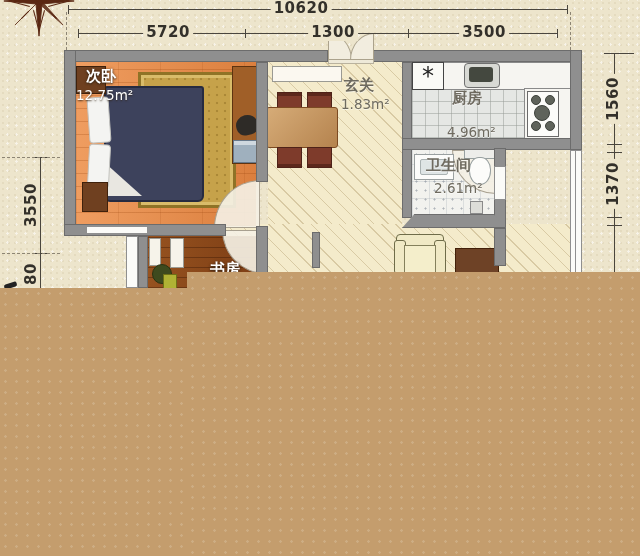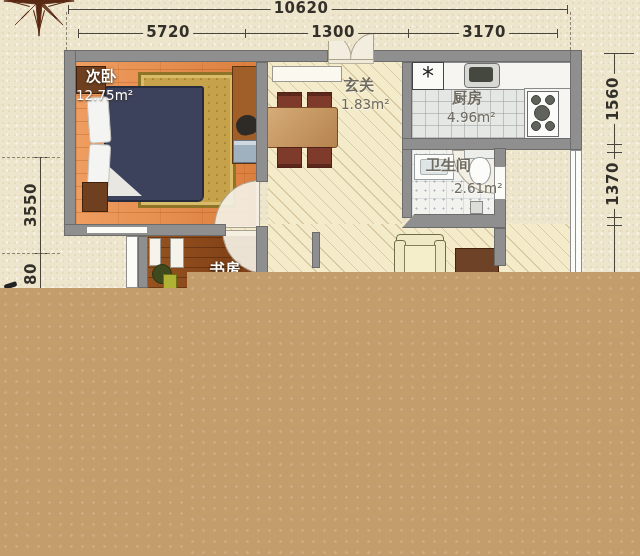--- a/index.html
+++ b/index.html
@@ -188,40 +188,40 @@
   <div class="leaf" style="left:328px;top:33px;width:22px;height:25px;border-radius:0 100% 0 0"></div>
   <div class="leaf" style="left:350px;top:33px;width:22px;height:25px;border-radius:100% 0 0 0"></div>
 
   <div class="furn" style="left:4px;top:283px;width:13px;height:5px;background:#222;border-radius:2px;transform:rotate(-18deg);z-index:8"></div>
 
   <div class="roomname" style="left:86px;top:67px">次卧</div>
   <div class="roomarea" style="left:76px;top:87px">12.75m²</div>
   <div class="roomname gray" style="left:344px;top:76px">玄关</div>
   <div class="roomarea gray" style="left:341px;top:96px">1.83m²</div>
   <div class="roomname gray" style="left:452px;top:89px">厨房</div>
-  <div class="roomarea gray" style="left:447px;top:109px">4.96m²</div>
+  <div class="roomarea gray" style="left:447px;top:124px">4.96m²</div>
   <div class="roomname gray" style="left:426px;top:156px">卫生间</div>
-  <div class="roomarea gray" style="left:454px;top:180px">2.61m²</div>
+  <div class="roomarea gray" style="left:434px;top:180px">2.61m²</div>
   <div class="roomname" style="left:210px;top:260px">书房</div>
 
   <div class="dimline" style="left:68px;top:9px;width:500px;height:1px"></div>
   <div class="tick" style="left:68px;top:5px;width:1px;height:9px"></div>
   <div class="tick" style="left:567px;top:5px;width:1px;height:9px"></div>
   <div class="dash dash-v" style="left:66px;top:12px;height:38px;width:0"></div>
   <div class="dash dash-v" style="left:570px;top:12px;height:38px;width:0"></div>
   <div class="dimlabel" style="left:301px;top:8px">10620</div>
 
   <div class="dimline" style="left:78px;top:33px;width:480px;height:1px"></div>
   <div class="tick" style="left:78px;top:29px;width:1px;height:9px"></div>
   <div class="tick" style="left:245px;top:29px;width:1px;height:9px"></div>
   <div class="tick" style="left:408px;top:29px;width:1px;height:9px"></div>
   <div class="tick" style="left:557px;top:29px;width:1px;height:9px"></div>
   <div class="dimlabel" style="left:168px;top:32px">5720</div>
   <div class="dimlabel" style="left:333px;top:32px">1300</div>
-  <div class="dimlabel" style="left:484px;top:32px">3170</div>
+  <div class="dimlabel" style="left:484px;top:32px">3500</div>
 
   <div class="dimline" style="left:40px;top:157px;width:1px;height:131px"></div>
   <div class="tick" style="left:33px;top:157px;width:15px;height:1px"></div>
   <div class="tick" style="left:33px;top:253px;width:15px;height:1px"></div>
   <div class="dash dash-h" style="left:2px;top:157px;width:58px;height:0"></div>
   <div class="dash dash-h" style="left:2px;top:253px;width:58px;height:0"></div>
   <div class="dimlabel v" style="left:31px;top:205px">3550</div>
   <div class="dimlabel v" style="left:31px;top:274px">80</div>
 
   <div class="dimline" style="left:614px;top:53px;width:1px;height:221px"></div>

